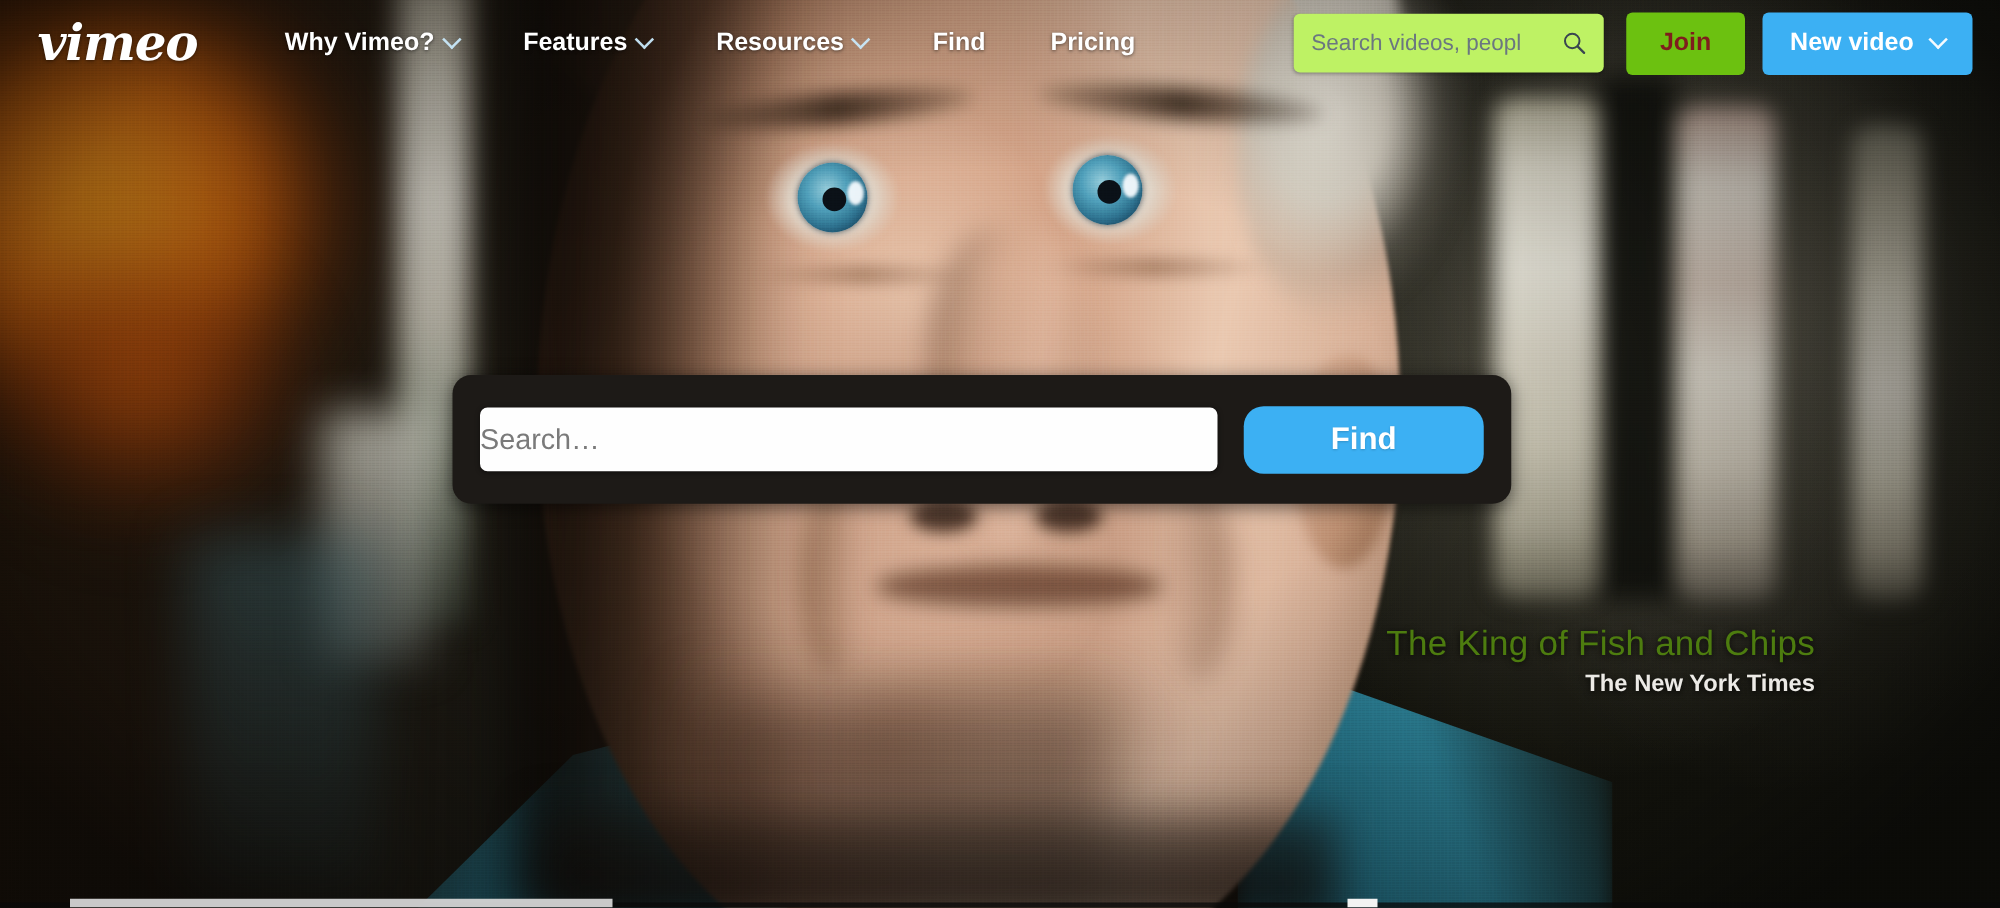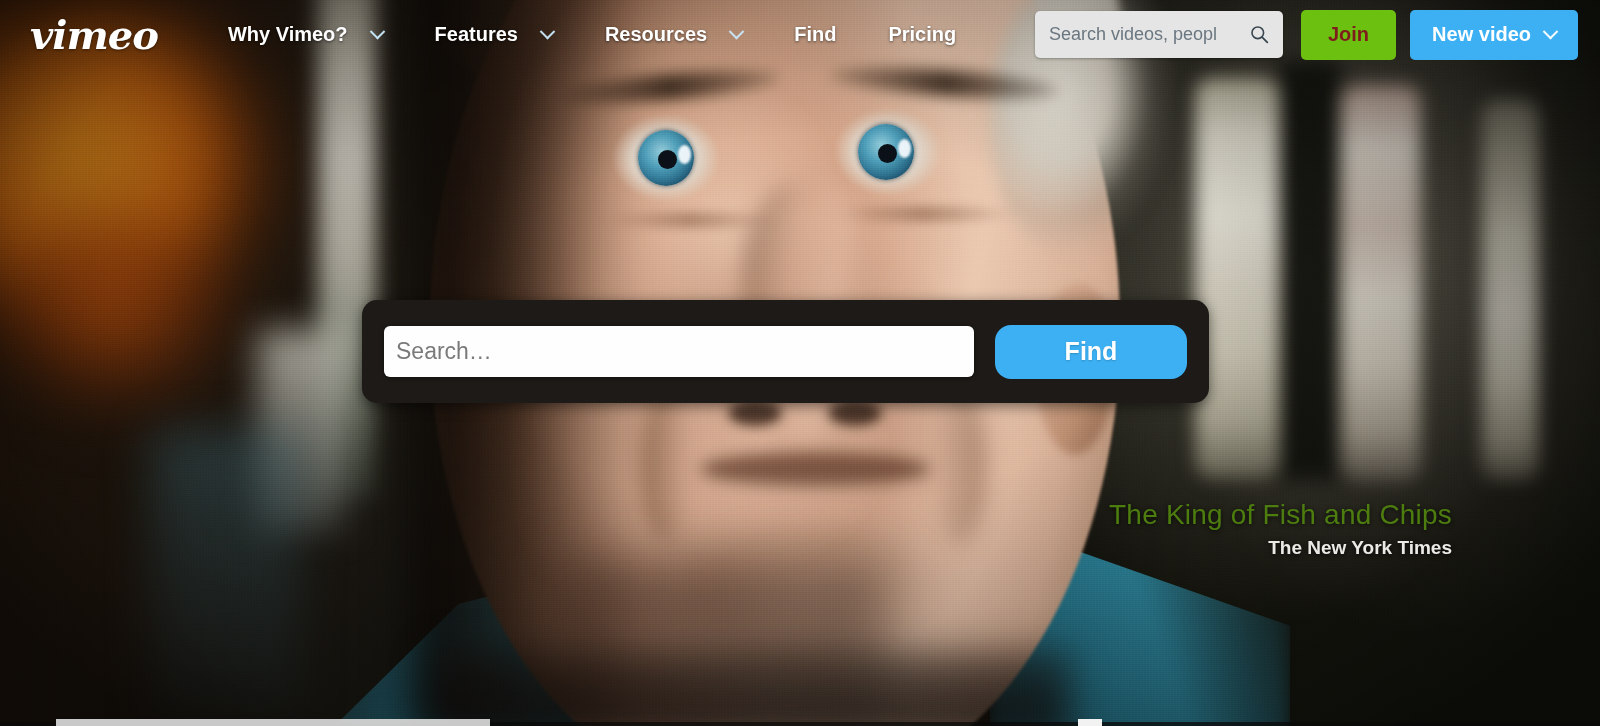--- a/index.html
+++ b/index.html
@@ -335,21 +335,21 @@
 
   .nav-links {
     display: flex;
     align-items: center;
     gap: 0;
     flex: 0 0 auto;
   }
   .nav-item {
     display: flex;
     align-items: center;
-    gap: 24px;
+    gap: 8px;
     padding: 0 26px;
     height: 69px;
     color: #ffffff;
     font-size: 20px;
     font-weight: 700;
     text-shadow: 0 1px 3px rgba(0,0,0,0.55);
     cursor: pointer;
     white-space: nowrap;
   }
   .chev {
@@ -365,21 +365,21 @@
   .nav-right {
     margin-left: auto;
     display: flex;
     align-items: center;
     gap: 0;
   }
 
   .searchbox {
     position: relative;
     width: 248px; height: 47px;
-    background: #e5e5e5;
+    background: #bef264;
     border-radius: 5px;
     display: flex;
     align-items: center;
     padding: 0 14px;
     margin-right: 18px;
     box-shadow: 0 1px 3px rgba(0,0,0,0.3);
   }
   .searchbox input {
     border: none;
     outline: none;
@@ -453,21 +453,21 @@
     z-index: 35;
     box-shadow: 0 3px 14px rgba(0,0,0,0.5);
   }
   .overlay-input {
     flex: 1;
     height: 51px;
     background: #fefefe;
     border: none;
     outline: none;
     border-radius: 6px;
-    padding: 0 12px;
+    padding: 0 0;
     font-family: "Liberation Sans", sans-serif;
     font-size: 23px;
     color: #2a2a2a;
     box-shadow: 0 1px 4px rgba(0,0,0,0.45);
   }
   .overlay-input::placeholder { color: #7a7a7a; }
   .find-btn {
     width: 192px; height: 54px;
     background: #3cb0f3;
     border: none;

